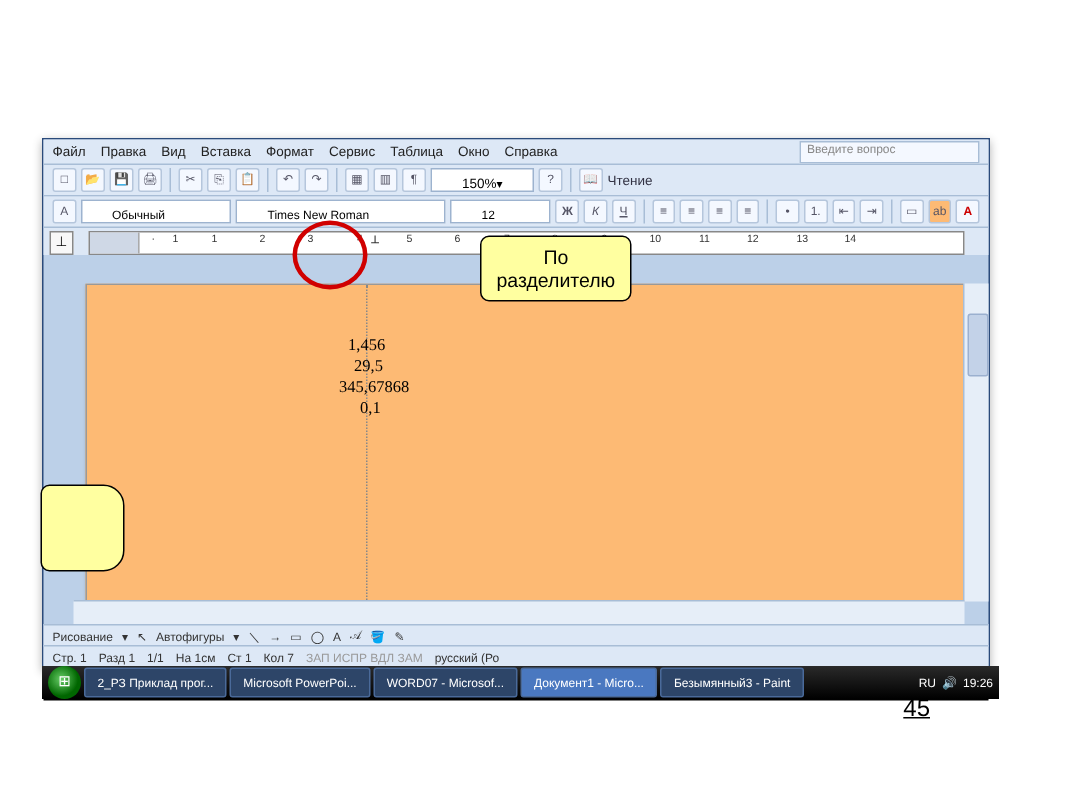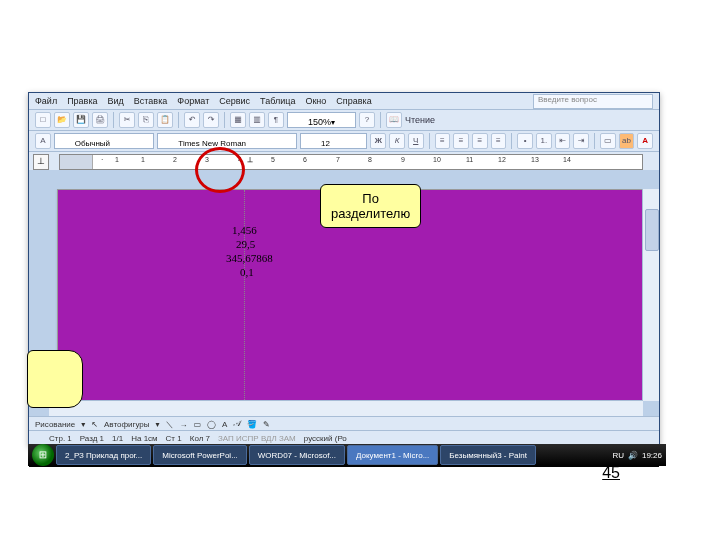--- a/index.html
+++ b/index.html
@@ -17,34 +17,34 @@
   .tb .sel{ height:14px; background:#fff; border:1px solid #9db3cf; font-size:8px; padding:0 20px; color:#000; display:flex; align-items:flex-end;}
   .tb .zoom{ font-size:9px; color:#000; }
   .tb .readlbl{ font-size:9px; color:#334;}
   .ruler-wrap{ position:relative; height:18px; background:#dde8f6; }
   .tab-selector{ position:absolute; left:4px; top:2px; width:14px; height:14px; background:#f8f8f8; border:1px solid #888; font-size:9px; text-align:center; line-height:13px; }
   .ruler{ position:absolute; left:30px; right:16px; top:2px; height:14px; background:#fff; border:1px solid #888; font-size:7px; color:#333; display:flex; }
   .ruler .leftpad{ width:32px; background:#cfd8e6; border-right:1px solid #aaa;}
   .ruler .nums{ flex:1; position:relative; }
   .ruler .nums span{ position:absolute; top:1px; font-size:7px; }
   .doc-area{ position:absolute; top:96px; left:20px; right:16px; bottom:44px; background:#bcd0e8; overflow:hidden;}
-  .page{ position:absolute; left:8px; top:0; width:584px; height:260px; background:#a21caf; border:1px solid #999; box-shadow:1px 1px 3px rgba(0,0,0,0.25);}
+  .page{ position:absolute; left:8px; top:0; width:584px; height:260px; background:#fdba74; border:1px solid #999; box-shadow:1px 1px 3px rgba(0,0,0,0.25);}
   .page .content{ font-family:"Times New Roman", serif; font-size:11px; color:#000; position:absolute; top:34px; left:0; width:100%; }
   .page .content div{ position:absolute; }
   .scroll-v{ position:absolute; right:0; top:96px; bottom:44px; width:16px; background:#e6eef8; border-left:1px solid #a8bdd6; }
   .scroll-v .thumb{ position:absolute; top:20px; left:2px; width:12px; height:40px; background:#c3d2e8; border:1px solid #9bb0cf; border-radius:2px;}
   .scroll-h{ position:absolute; left:20px; right:16px; bottom:28px; height:16px; background:#e6eef8; border-top:1px solid #a8bdd6;}
   .drawbar{ position:absolute; left:0; right:0; bottom:14px; height:14px; background:#dde8f6; border-top:1px solid #a8bdd6; font-size:8px; display:flex; align-items:center; gap:6px; padding:0 6px; color:#333;}
-  .statusbar{ position:absolute; left:0; right:0; bottom:0; height:14px; background:#dde8f6; border-top:1px solid #a8bdd6; font-size:8px; display:flex; align-items:center; gap:8px; padding:0 20px; color:#333;}
+  .statusbar{ position:absolute; left:0; right:0; bottom:0; height:14px; background:#dde8f6; border-top:1px solid #a8bdd6; font-size:8px; display:flex; align-items:center; gap:8px; padding:0 6px; color:#333;}
   .taskbar{ position:absolute; left:0; right:0; bottom:0; height:22px; background:linear-gradient(#2a2a2a,#000); display:flex; align-items:center; gap:2px; padding:0 4px;}
   .taskbar .start{ width:22px; height:22px; border-radius:50%; background:radial-gradient(circle at 40% 40%, #6c6,#060 60%); font-size:10px; text-align:center; line-height:22px; color:#fff;}
   .taskbar .task{ height:18px; background:#2d4568; border:1px solid #4a6a9a; color:#fff; font-size:8px; padding:0 8px; display:flex; align-items:center; border-radius:2px;text-align:center;}
   .taskbar .task.active{ background:#4a78c0;}
   .taskbar .tray{ margin-left:auto; color:#fff; font-size:8px; display:flex; gap:4px; align-items:flex-end;}
-  .callout{ position:absolute; background:#ffffa0; border:1px solid #000; padding:6px 10px; font-size:13px; text-align:center; border-radius:6px;margin-top:27px; }
+  .callout{ position:absolute; background:#ffffa0; border:1px solid #000; padding:6px 10px; font-size:13px; text-align:center; border-radius:6px; }
   .callout.side{ left:27px; top:323px; width:34px; height:44px; border-top-right-radius:14px; border-bottom-right-radius:14px; }
   .callout.main{ left:320px; top:157px; }
   .redcircle{ position:absolute; left:195px; top:147px; width:44px; height:40px; border:3px solid #d00000; border-radius:50%; }
   .tabstop-marker{ position:absolute; left:154px; top:1px; font-size:10px; font-weight:bold;}
   .dashed-line{ position:absolute; left:186px; top:0; bottom:0; width:0; border-left:1px dotted #888; }
   .pagenum{ position:absolute; right:100px; bottom:58px; font-size:16px; color:#000;text-decoration:underline; }
 </style>
 </head>
 <body>
 

